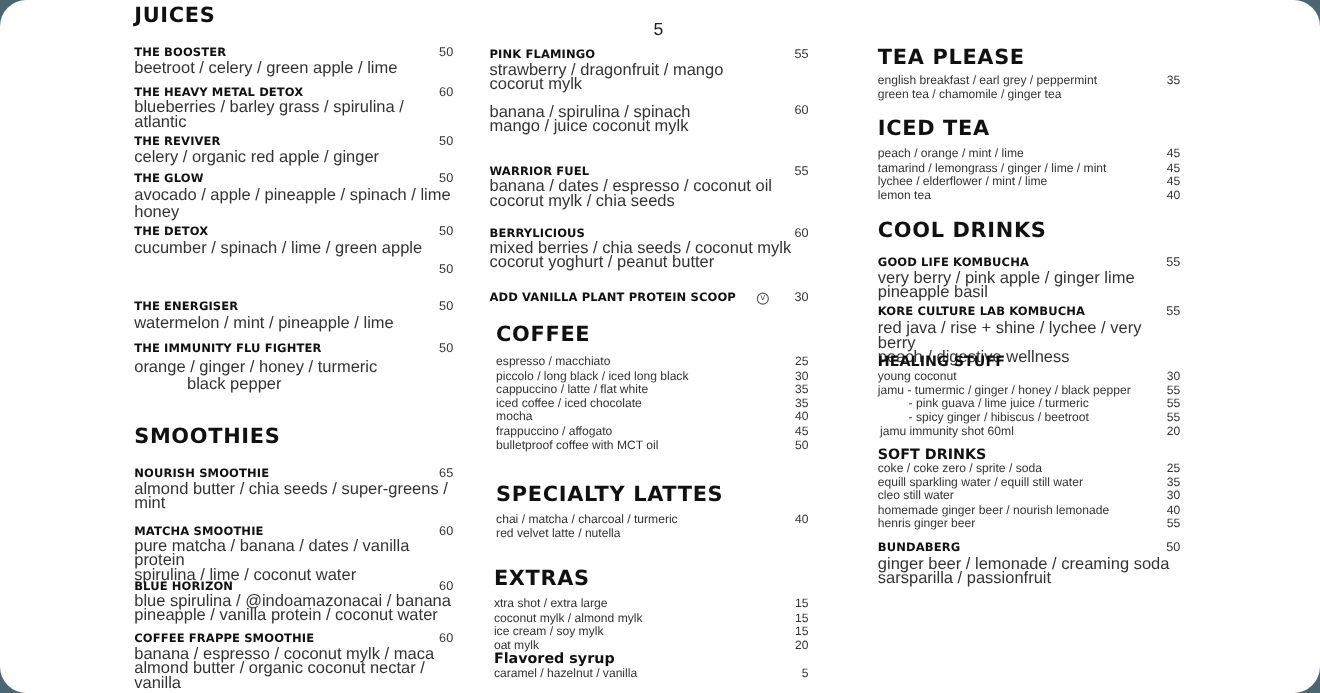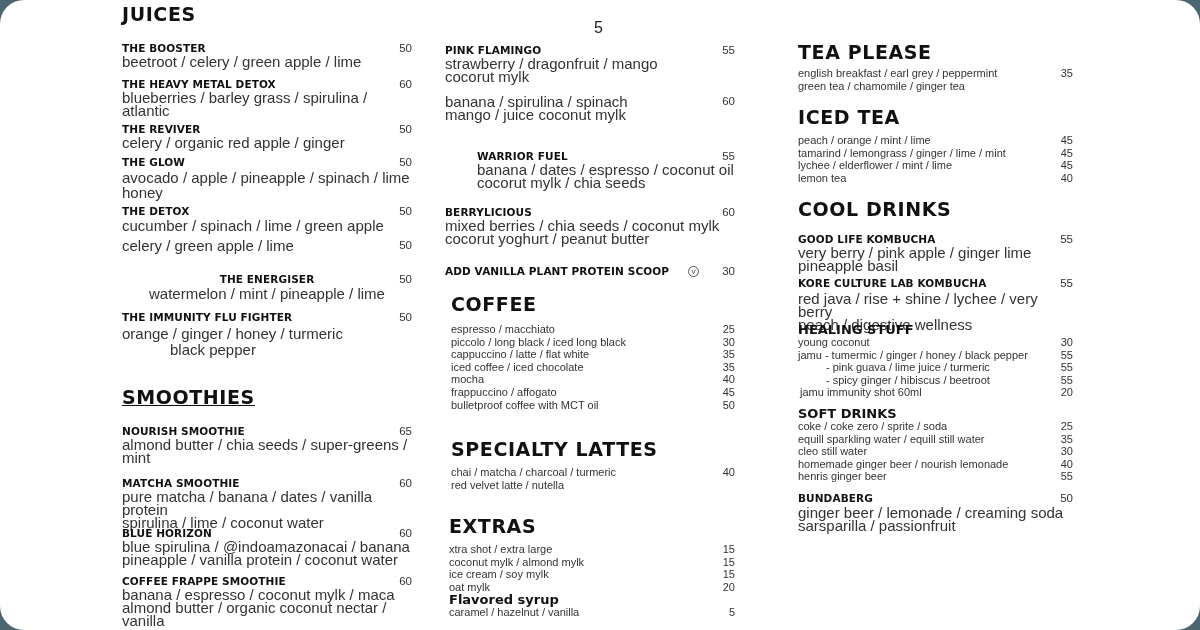--- a/index.html
+++ b/index.html
@@ -86,35 +86,34 @@
       <div class="desc" style="margin-top:2px;">avocado / apple / pineapple / spinach / lime</div>
       <div class="desc" style="margin-top:2px;">honey</div>
     </div>
     <div class="item" style="top:205px;">
       <div class="name">THE DETOX</div>
       <div class="price">50</div>
       <div class="desc" style="margin-top:1px;">cucumber / spinach / lime / green apple</div>
     </div>
     <div class="item" style="top:239px;">
       <div class="price">50</div>
-      <div class="desc">celery / green apple / lime</div>
-    </div>
-    <div class="item" style="top:273px;text-align:center;">
+    </div>
+    <div class="item" style="top:273px;">
       <div class="name">THE ENERGISER</div>
       <div class="price">50</div>
       <div class="desc" style="margin-top:1px;">watermelon / mint / pineapple / lime</div>
     </div>
     <div class="item" style="top:311px;">
       <div class="name">THE IMMUNITY FLU FIGHTER</div>
       <div class="price">50</div>
       <div class="desc" style="margin-top:3px;">orange / ginger / honey / turmeric</div>
       <div class="desc" style="margin-top:3px;padding-left:48px;">black pepper</div>
     </div>
 
-    <div class="h1" style="top:386px;text-decoration:underline;">SMOOTHIES</div>
+    <div class="h1" style="top:386px;">SMOOTHIES</div>
 
     <div class="item" style="top:425px;">
       <div class="name">NOURISH SMOOTHIE</div>
       <div class="price">65</div>
       <div class="desc">almond butter / chia seeds / super-greens / mint</div>
     </div>
     <div class="item" style="top:477px;">
       <div class="name">MATCHA SMOOTHIE</div>
       <div class="price">60</div>
       <div class="desc">pure matcha / banana / dates / vanilla protein</div>
@@ -139,21 +138,21 @@
       <div class="name">PINK FLAMINGO</div>
       <div class="price">55</div>
       <div class="desc">strawberry / dragonfruit / mango</div>
       <div class="desc">cocorut mylk</div>
     </div>
     <div class="item" style="top:95px;">
       <div class="price">60</div>
       <div class="desc">banana / spirulina / spinach</div>
       <div class="desc">mango / juice coconut mylk</div>
     </div>
-    <div class="item" style="top:150px;margin-left:32px;">
+    <div class="item" style="top:150px;">
       <div class="name">WARRIOR FUEL</div>
       <div class="price">55</div>
       <div class="desc">banana / dates / espresso / coconut oil</div>
       <div class="desc">cocorut mylk / chia seeds</div>
     </div>
     <div class="item" style="top:206px;">
       <div class="name">BERRYLICIOUS</div>
       <div class="price">60</div>
       <div class="desc">mixed berries / chia seeds / coconut mylk</div>
       <div class="desc">cocorut yoghurt / peanut butter</div>

